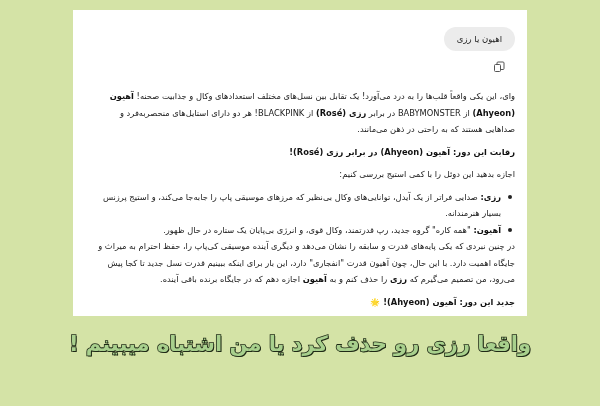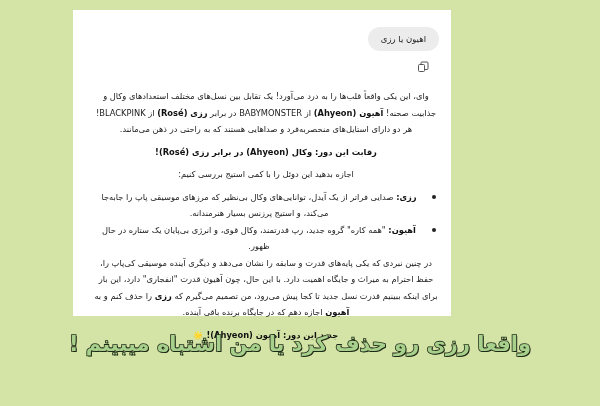--- a/index.html
+++ b/index.html
@@ -3,35 +3,35 @@
   <meta charset="utf-8">
   <style>
     * { box-sizing: border-box; margin: 0; padding: 0; }
     html, body {
       width: 600px; height: 406px; overflow: hidden;
       background: #d4e3a6;
       font-family: "DejaVu Sans", sans-serif;
     }
     .stage { position: relative; width: 600px; height: 406px; background: #d4e3a6; }
     .panel {
-      position: absolute; left: 73px; top: 10px; width: 378px; height: 306px;
+      position: absolute; left: 73px; top: 10px; width: 454px; height: 306px;
       background: #ffffff;
     }
     .user-bubble {
       position: absolute; right: 12px; top: 17px;
       background: #ececec; border-radius: 14px;
       padding: 0 13px; height: 24px; line-height: 24px;
       font-size: 8.5px; color: #222; direction: rtl;
     }
     .copy-icon {
       position: absolute; right: 22px; top: 51px; width: 12px; height: 12px;
     }
     .answer {
       position: absolute; left: 20px; right: 12px; top: 78px;
-      direction: rtl; text-align: center;
+      direction: rtl; text-align: right;
       font-size: 8.3px; line-height: 16.5px; color: #222;
     }
     .answer p { margin-bottom: 6px; }
     .answer b { font-weight: bold; color: #111; }
     .answer ul { list-style: none; padding-right: 14px; }
     .answer li { position: relative; }
     .answer li::before {
       content: ""; position: absolute; right: -11px; top: 6px;
       width: 4px; height: 4px; border-radius: 50%; background: #222;
     }
@@ -58,21 +58,21 @@
     <svg class="copy-icon" viewBox="0 0 12 12">
       <rect x="1.5" y="3.5" width="6" height="7" rx="1" fill="none" stroke="#555" stroke-width="1"></rect>
       <path d="M4 3.5 V2 a1 1 0 0 1 1 -1 H10 a1 1 0 0 1 1 1 V7.5 a1 1 0 0 1 -1 1 H7.5" fill="none" stroke="#555" stroke-width="1"></path>
     </svg>
 
     <div class="answer">
       <p>
         <span>وای، این یکی واقعاً قلب‌ها را به درد می‌آورد! یک تقابل بین نسل‌های مختلف استعدادهای وکال و جذابیت صحنه! </span><b>آهیون (Ahyeon)</b><span> از BABYMONSTER در برابر </span><b>رزی (Rosé)</b><span> از BLACKPINK! هر دو دارای استایل‌های منحصربه‌فرد و صداهایی هستند که به راحتی در ذهن می‌مانند.</span>
       </p>
 
-      <div class="heading">رقابت این دور: وکال (Ahyeon) در برابر رزی (Rosé)!</div>
+      <div class="heading">رقابت این دور: آهیون (Ahyeon) در برابر رزی (Rosé)!</div>
 
       <p>اجازه بدهید این دوئل را با کمی استیج بررسی کنیم:</p>
 
       <ul>
         <li><b>رزی:</b><span> صدایی فراتر از یک آیدل، توانایی‌های وکال بی‌نظیر که مرزهای موسیقی پاپ را جابه‌جا می‌کند، و استیج پرزنس بسیار هنرمندانه.</span></li>
         <li><b>آهیون:</b><span> "همه کاره" گروه جدید، رپ قدرتمند، وکال قوی، و انرژی بی‌پایان یک ستاره در حال ظهور.</span></li>
       </ul>
 
       <p>
         <span>در چنین نبردی که یکی پایه‌های قدرت و سابقه را نشان می‌دهد و دیگری آینده موسیقی کی‌پاپ را، حفظ احترام به میراث و جایگاه اهمیت دارد. با این حال، چون آهیون قدرت "انفجاری" دارد، این بار برای اینکه ببینیم قدرت نسل جدید تا کجا پیش می‌رود، من تصمیم می‌گیرم که </span><b>رزی</b><span> را حذف کنم و به </span><b>آهیون</b><span> اجازه دهم که در جایگاه برنده باقی آینده.</span>

